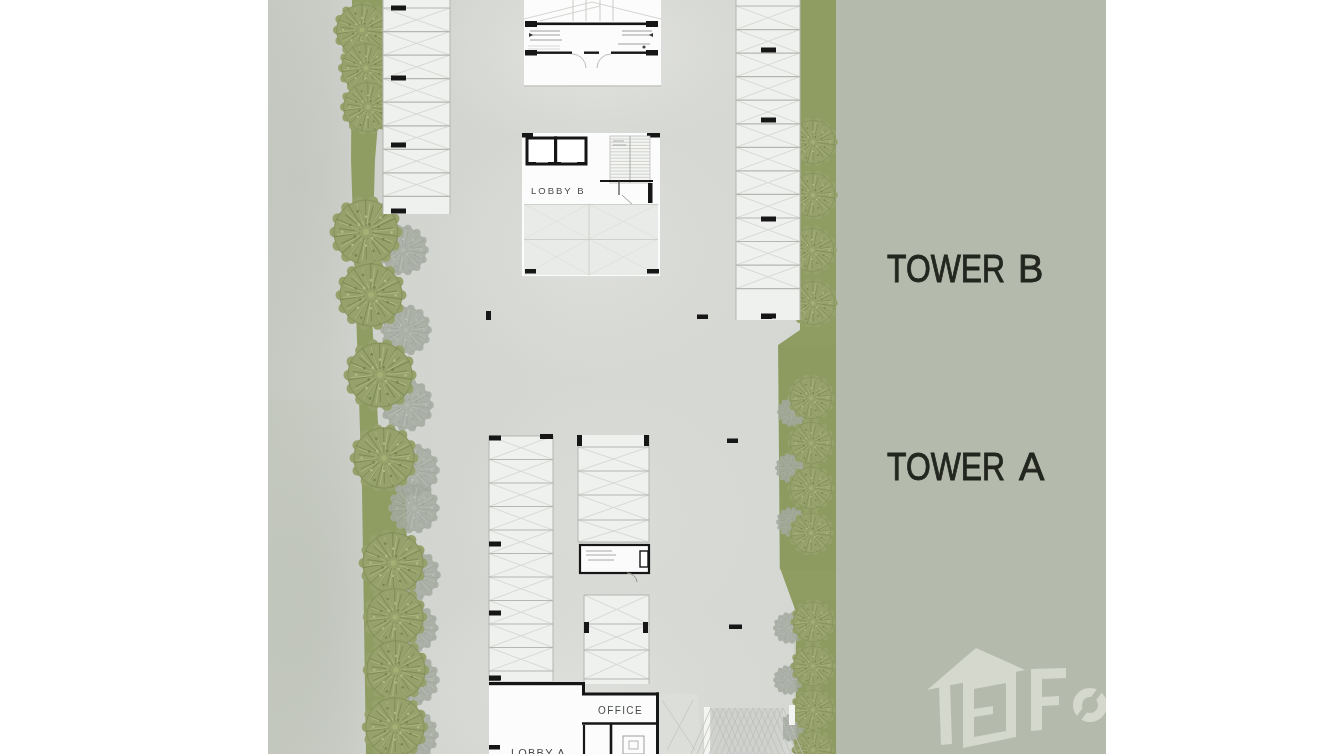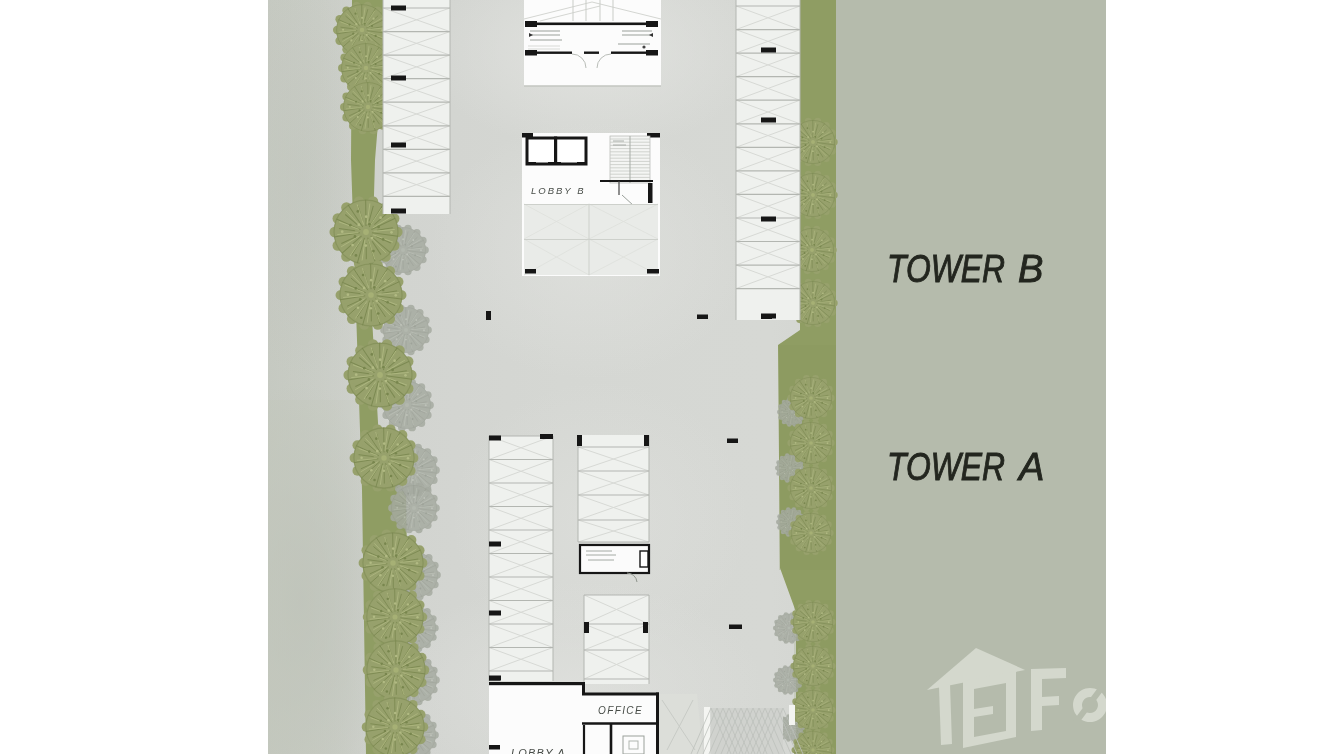--- a/index.html
+++ b/index.html
@@ -1,15 +1,15 @@
 <!DOCTYPE html>
 <html><head><meta charset="utf-8">
 <style>
 html,body{margin:0;padding:0;background:#ffffff;}
-#page{position:relative;width:1342px;height:754px;overflow:hidden;font-family:"Liberation Sans",sans-serif;font-style:italic;}
+#page{position:relative;width:1342px;height:754px;overflow:hidden;font-family:"Liberation Sans",sans-serif;}
 </style></head>
 <body>
 <div id="page">
 <svg width="1342" height="754" viewBox="0 0 1342 754">
 <rect x="0" y="0" width="1342" height="754" fill="#ffffff"></rect>
 <defs>
 <linearGradient id="gbase" x1="0" y1="0" x2="1" y2="0">
  <stop offset="0" stop-color="#c7cac4"></stop>
  <stop offset="0.06" stop-color="#cbcec8"></stop>
  <stop offset="0.16" stop-color="#d2d4d0"></stop>

